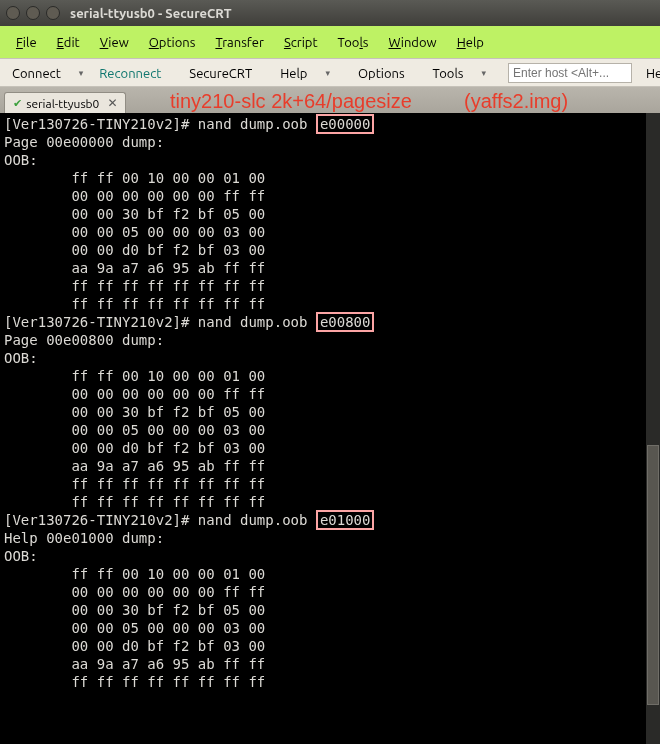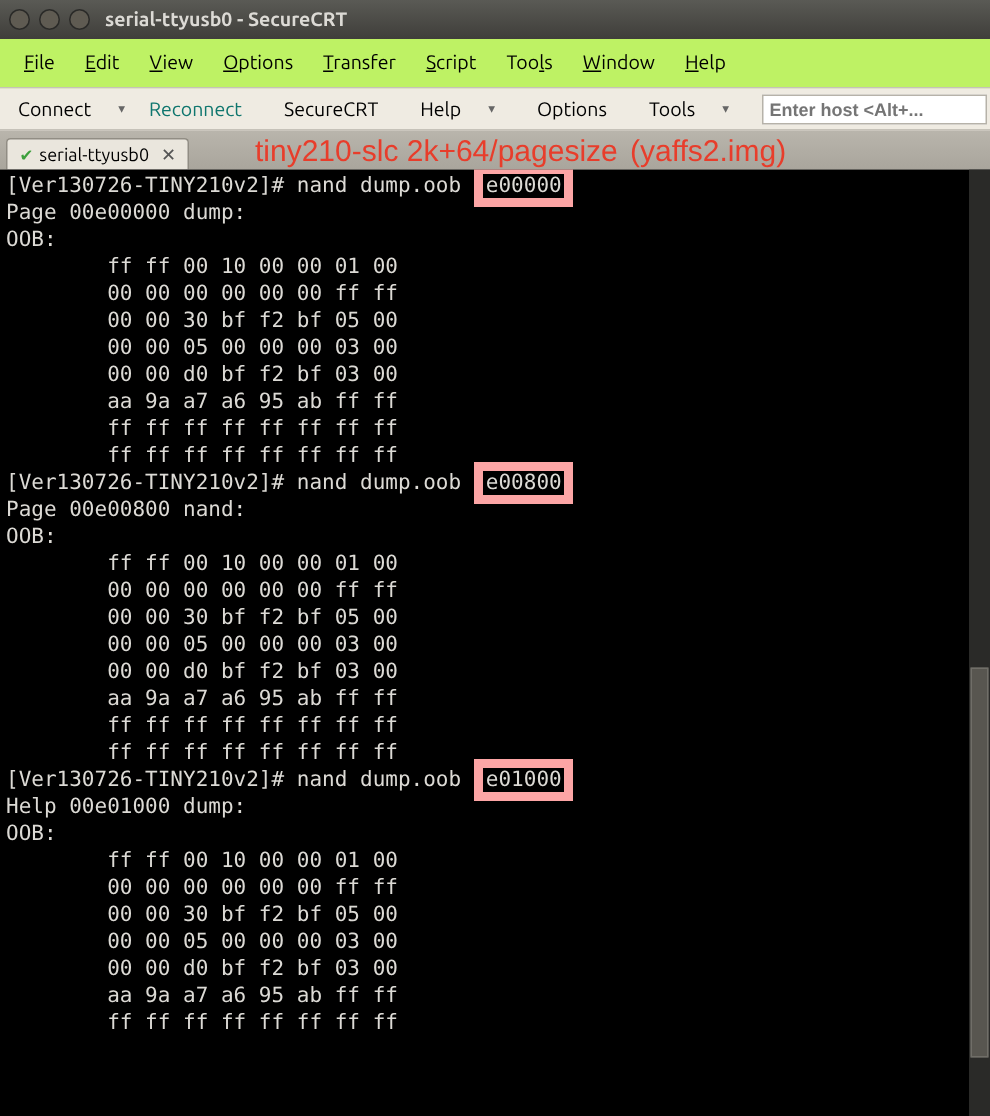--- a/index.html
+++ b/index.html
@@ -9,29 +9,29 @@
 .titlebar .wbtn { width: 14px; height: 14px; border-radius: 7px; background: #5f5b52; border: 1px solid #2a2a28; }
 .titlebar .title { font-weight: bold; font-size: 13px; }
 .menubar { background: #bef264; height: 33px; display: flex; align-items: center; padding: 0 6px; border-bottom: 1px solid #c6c2b9; }
 .menubar .mitem { padding: 3px 10px; cursor: pointer; }
 .menubar .mitem u { text-decoration: underline; }
 .toolbar { background: #efebe2; height: 28px; display: flex; align-items: center; padding: 0 6px; border-bottom: 1px solid #c6c2b9; gap: 4px; }
 .toolbar .titem { padding: 2px 6px; cursor: pointer; display: flex; align-items: center; gap: 18px; }
 .toolbar .disabled { color: #0f766e; }
 .toolbar .sep { width: 1px; height: 18px; background: #c6c2b9; margin: 0 4px; }
 .toolbar .caret { font-size: 9px; color: #666; }
-.toolbar input { border: 1px solid #b6b2a9; padding: 2px 4px; width: 150px; font-size: 12px; font-weight: bold; }
+.toolbar input { border: 1px solid #b6b2a9; padding: 2px 4px; width: 124px; font-size: 12px; }
 .tabbar { background: linear-gradient(#b9b5ac, #a9a59c); height: 26px; display: flex; align-items: flex-end; padding: 0 4px; position: relative; }
 .tab { background: #eae6dd; border: 1px solid #918d84; border-bottom: none; border-radius: 3px 3px 0 0; padding: 3px 8px; display: flex; align-items: center; gap: 4px; font-size: 12px; }
 .tab .check { color: #3da03d; font-weight: bold; font-size: 11px; }
 .tab .x { font-weight: bold; color: #555; margin-left: 4px; cursor: pointer; }
 .annot { position: absolute; color: #e83d2b; font-size: 20px; font-family: sans-serif; }
 .term-wrap { background: #000; padding: 0; height: 652px; overflow: hidden; position: relative; }
 .term { font-family: "DejaVu Sans Mono", "Courier New", monospace; font-size: 14px; line-height: 18px; color: #dcdad5; white-space: pre; padding: 2px 4px; }
-.redbox { border: 6px solid #fca5a5; padding: 0 2px; }
+.redbox { border: 2px solid #fca5a5; padding: 0 2px; }
 .watermark { position: absolute; color: #4a4a48; font-family: sans-serif; font-size: 14px; }
 .scrollbar { position: absolute; right: 0; top: 0; bottom: 0; width: 14px; background: #2a2a28; }
 .scrollbar .thumb { background: #585650; border: 1px solid #706e68; width: 12px; margin: 1px; }
 </style>
 </head>
 <body>
 
 <div class="titlebar">
   <div class="wbuttons">
     <div class="wbtn"></div>
@@ -79,37 +79,37 @@
   <div class="titem">Help</div>
 </div>
 
 <div class="tabbar">
   <div class="tab">
     <span class="check">✔</span>
     <span>serial-ttyusb0</span>
     <span class="x">✕</span>
   </div>
   <div class="annot" style="left:170px; top:3px;">tiny210-slc  2k+64/pagesize</div>
-  <div class="annot" style="left:420px; top:3px;">(yaffs2.img)</div>
+  <div class="annot" style="left:464px; top:3px;">(yaffs2.img)</div>
 </div>
 
 <div class="term-wrap">
 <div class="term"><span>[Ver130726-TINY210v2]# nand dump.oob </span><span class="redbox">e00000</span>
 <span>Page 00e00000 dump:</span>
 <span>OOB:</span>
 <span>        ff ff 00 10 00 00 01 00</span>
 <span>        00 00 00 00 00 00 ff ff</span>
 <span>        00 00 30 bf f2 bf 05 00</span>
 <span>        00 00 05 00 00 00 03 00</span>
 <span>        00 00 d0 bf f2 bf 03 00</span>
 <span>        aa 9a a7 a6 95 ab ff ff</span>
 <span>        ff ff ff ff ff ff ff ff</span>
 <span>        ff ff ff ff ff ff ff ff</span>
 <span>[Ver130726-TINY210v2]# nand dump.oob </span><span class="redbox">e00800</span>
-<span>Page 00e00800 nand:</span>
+<span>Page 00e00800 dump:</span>
 <span>OOB:</span>
 <span>        ff ff 00 10 00 00 01 00</span>
 <span>        00 00 00 00 00 00 ff ff</span>
 <span>        00 00 30 bf f2 bf 05 00</span>
 <span>        00 00 05 00 00 00 03 00</span>
 <span>        00 00 d0 bf f2 bf 03 00</span>
 <span>        aa 9a a7 a6 95 ab ff ff</span>
 <span>        ff ff ff ff ff ff ff ff</span>
 <span>        ff ff ff ff ff ff ff ff</span>
 <span>[Ver130726-TINY210v2]# nand dump.oob </span><span class="redbox">e01000</span> 

